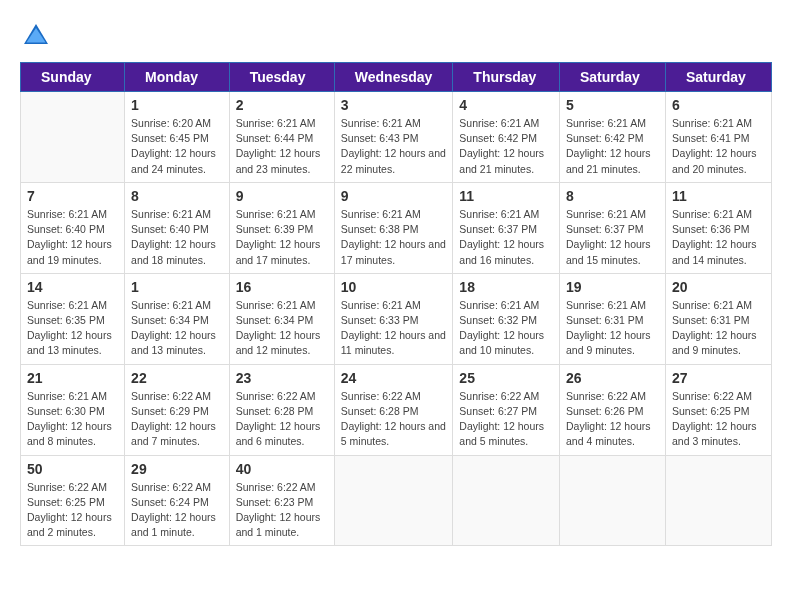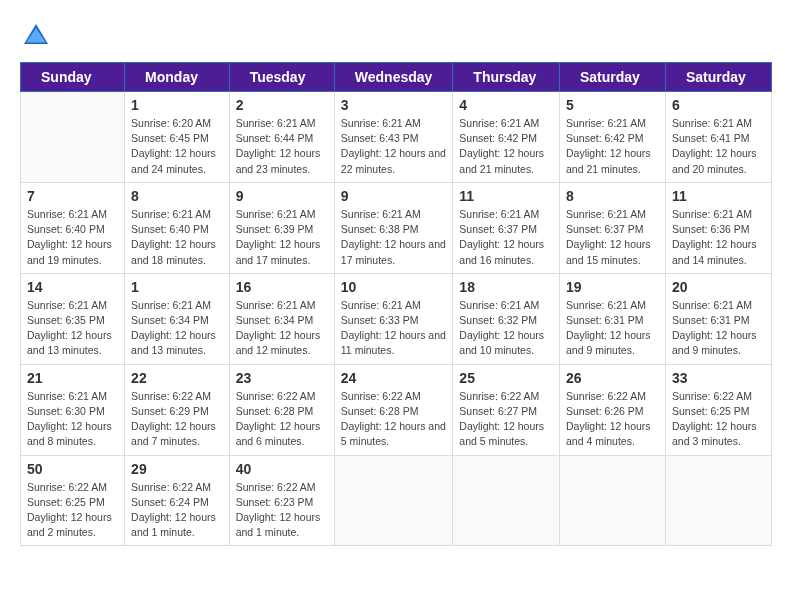--- a/index.html
+++ b/index.html
@@ -274,21 +274,21 @@
 Sunset: 6:27 PM
 Daylight: 12 hours and 5 minutes.</div>
         </td>
         <td>
           <span class="day-num">26</span>
           <div class="day-info" style="white-space: pre-line;">Sunrise: 6:22 AM
 Sunset: 6:26 PM
 Daylight: 12 hours and 4 minutes.</div>
         </td>
         <td>
-          <span class="day-num">33</span>
+          <span class="day-num">27</span>
           <div class="day-info" style="white-space: pre-line;">Sunrise: 6:22 AM
 Sunset: 6:25 PM
 Daylight: 12 hours and 3 minutes.</div>
         </td>
       </tr>
       <tr>
         <td>
           <span class="day-num">50</span>
           <div class="day-info" style="white-space: pre-line;">Sunrise: 6:22 AM
 Sunset: 6:25 PM

